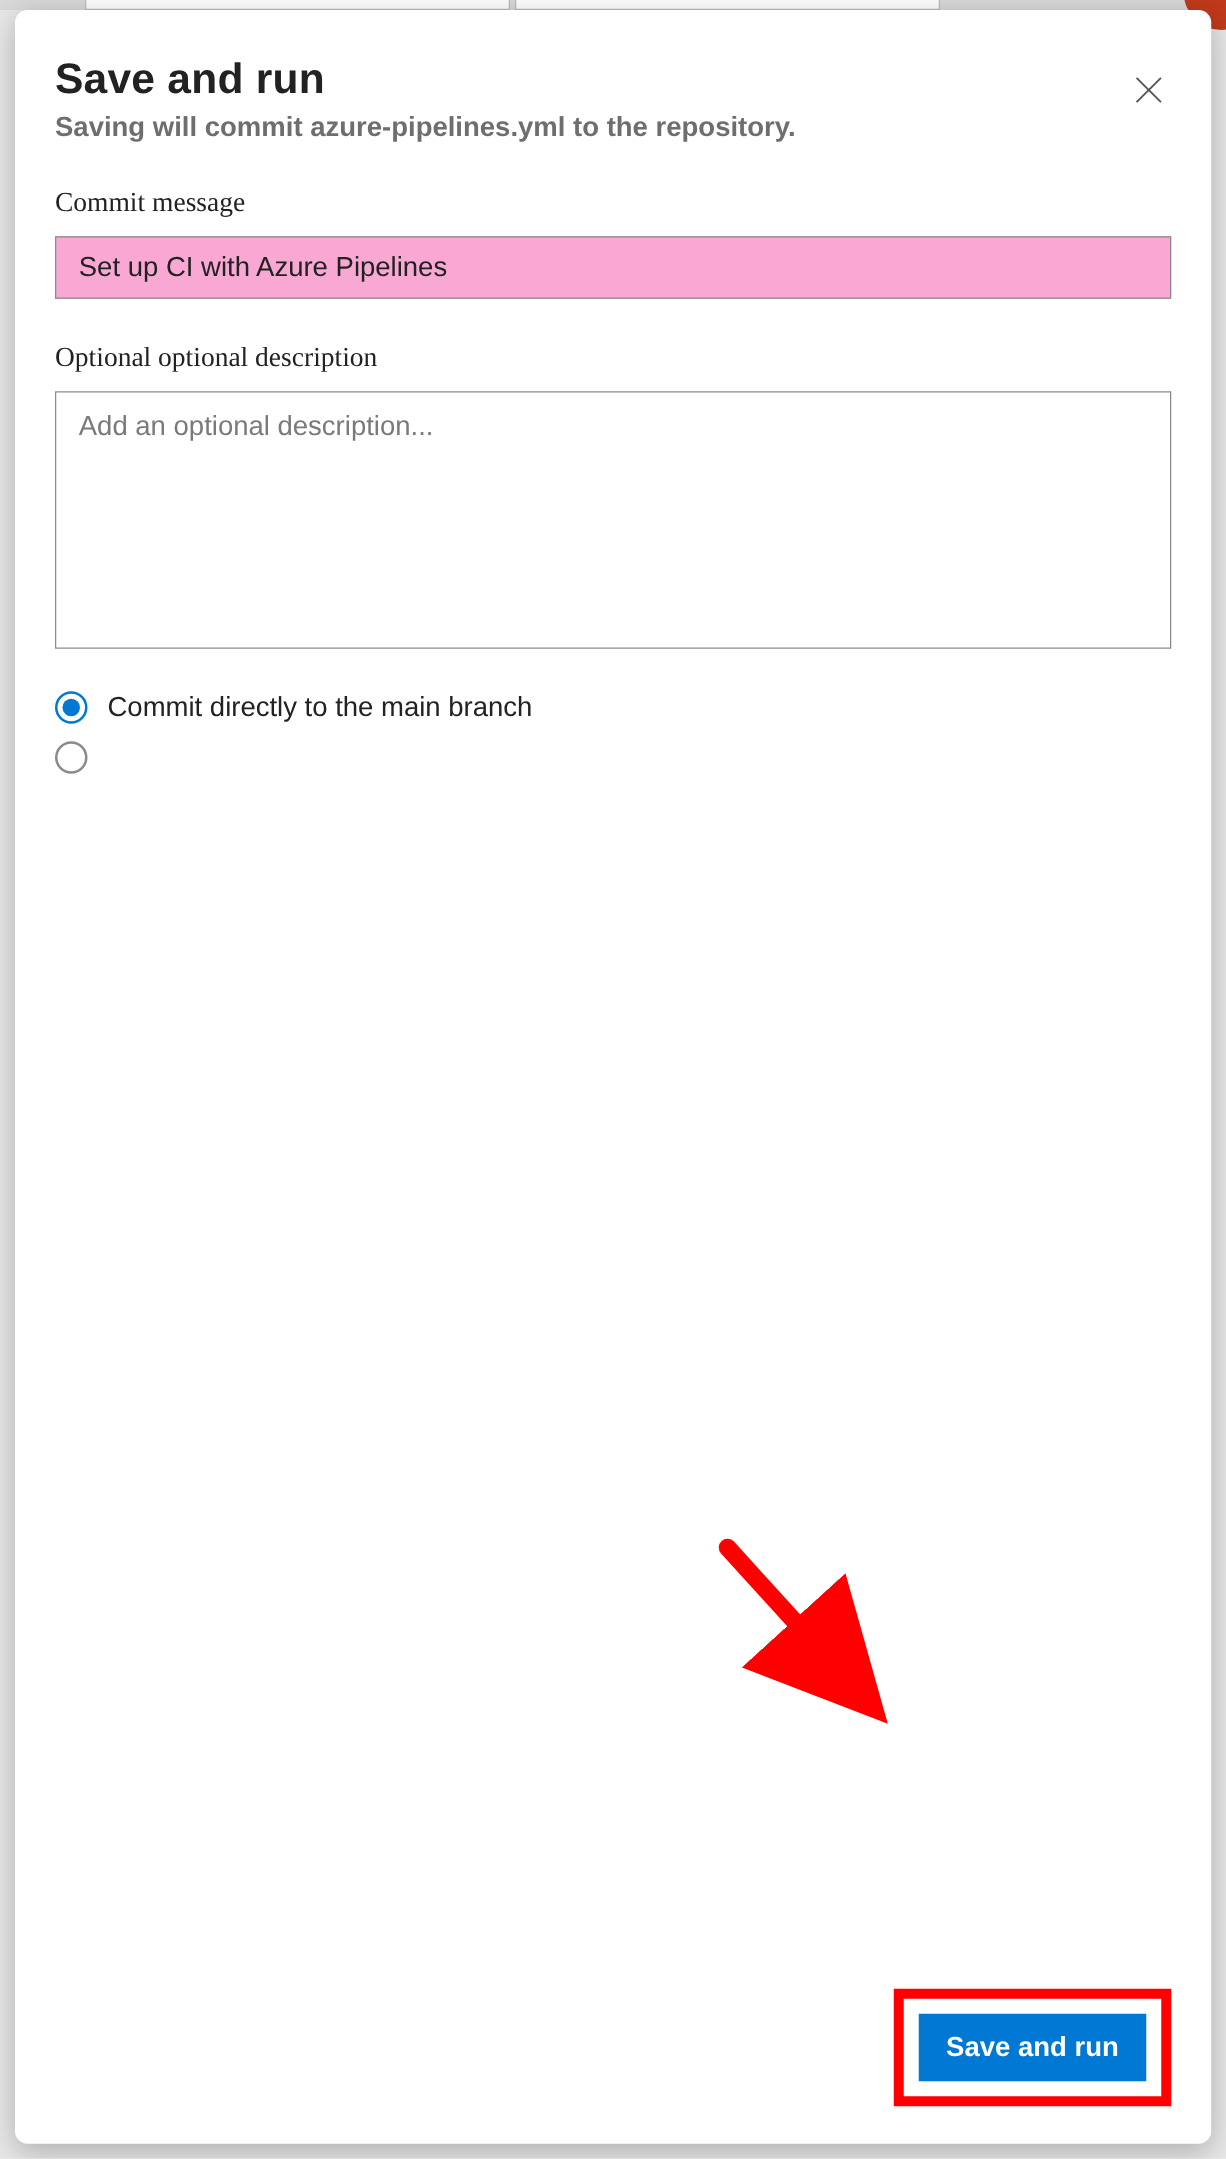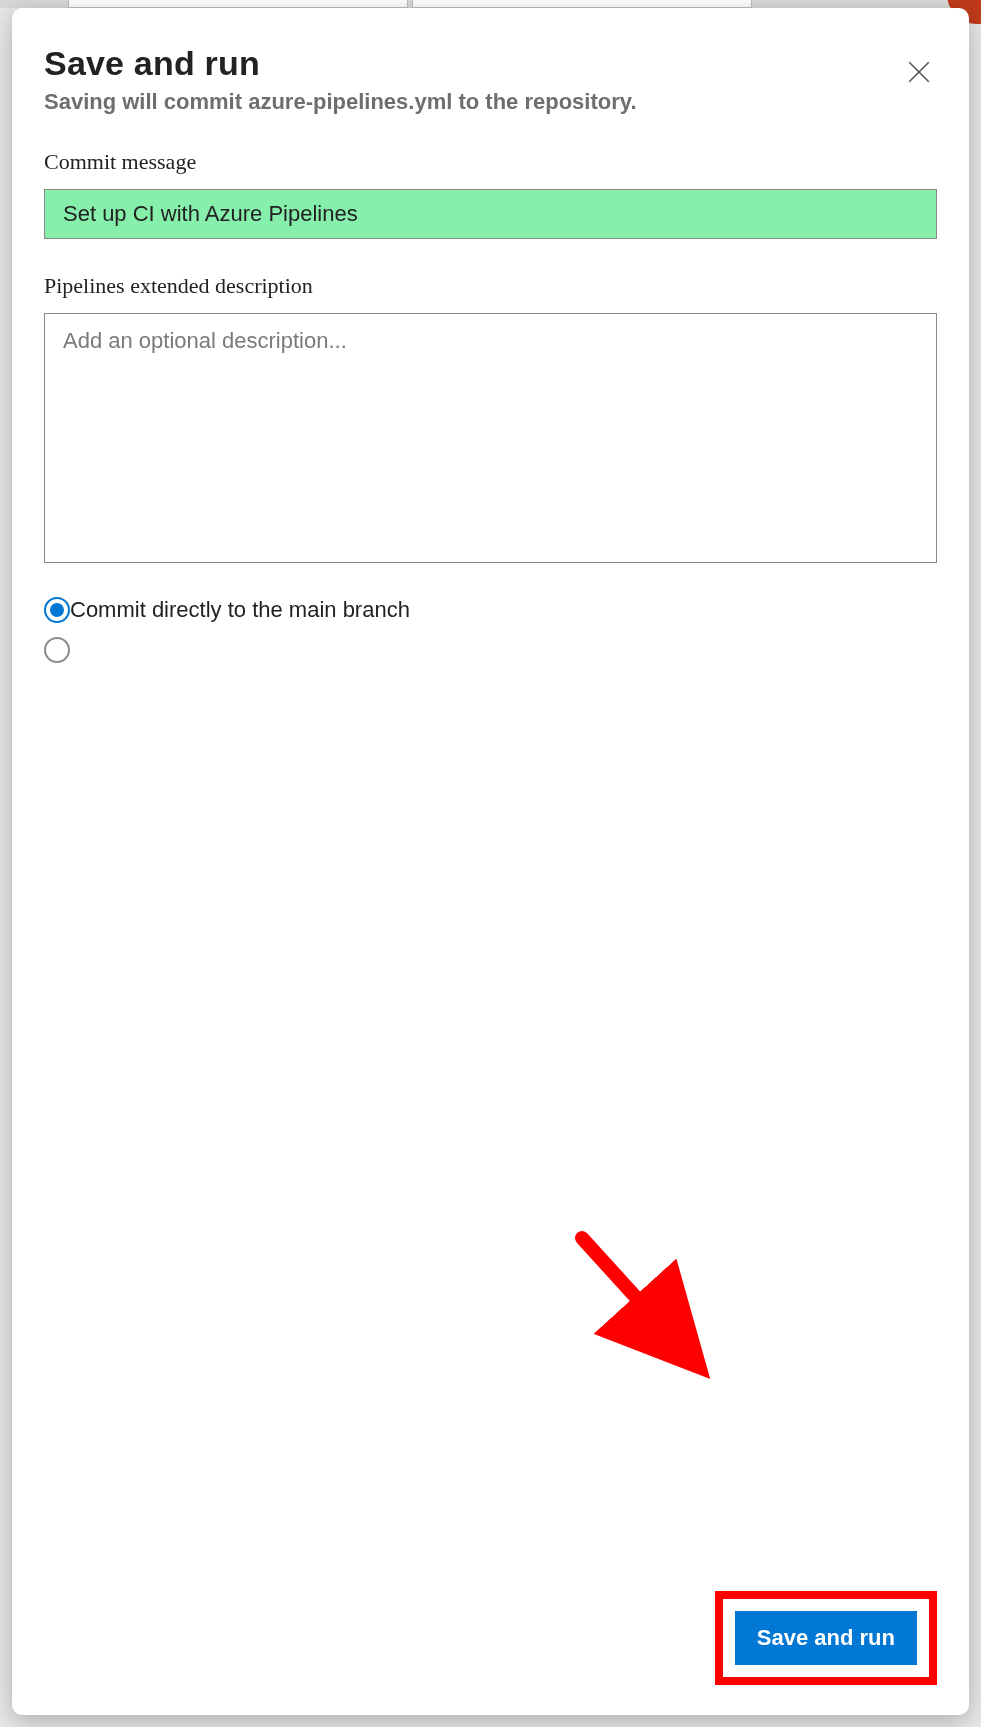--- a/index.html
+++ b/index.html
@@ -29,43 +29,43 @@
 
   .close-btn { width: 48px; height: 48px; display: flex; align-items: center; justify-content: center; cursor: pointer; color: #555; margin-top: 6px; margin-right: -6px; }
   .close-btn svg { width: 26px; height: 26px; }
 
   .field-label { font-size: 22px; color: #222; margin-top: 34px; margin-bottom: 14px; font-family: Liberation Serif, serif; }
 
   .text-input {
     width: 100%;
     height: 50px;
     border: 1px solid #8a8a8a;
-    background: #86efac;
+    background: #f9a8d4;
     font-size: 22px;
     padding: 0 18px;
     color: #222;
     outline: none;
   }
 
   .text-area {
     width: 100%;
-    height: 250px;
+    height: 206px;
     border: 1px solid #8a8a8a;
     background: #fff;
     font-size: 22px;
     padding: 14px 18px;
     color: #222;
     outline: none;
     resize: none;
     font-family: inherit;
   }
   .text-area::placeholder { color: #7a7a7a; }
 
   .radio-group { margin-top: 34px; display: flex; flex-direction: column; gap: 14px; }
-  .radio-row { display: flex; align-items: center; cursor: pointer; }
+  .radio-row { display: flex; align-items: center; gap: 16px; cursor: pointer; }
   .radio {
     width: 26px; height: 26px; border-radius: 50%;
     border: 2px solid #8a8a8a; display: inline-flex; align-items: center; justify-content: center;
     flex: 0 0 auto;
   }
   .radio.checked { border-color: #0178d4; }
   .radio.checked .dot { width: 14px; height: 14px; border-radius: 50%; background: #0178d4; }
   .radio-label { font-size: 22px; color: #222; }
 
   .footer { margin-top: auto; display: flex; justify-content: flex-end; }
@@ -111,21 +111,21 @@
           <line x1="3" y1="3" x2="21" y2="21"></line>
           <line x1="21" y1="3" x2="3" y2="21"></line>
         </svg>
       </span>
     </div>
   </div>
 
   <div class="field-label">Commit message</div>
   <input class="text-input" type="text" value="Set up CI with Azure Pipelines" style="">
 
-  <div class="field-label">Pipelines extended description</div>
+  <div class="field-label">Optional optional description</div>
   <textarea class="text-area" placeholder="Add an optional description..." style=""></textarea>
 
   <div class="radio-group">
     <label class="radio-row">
       <span class="radio checked">
           <span class="dot"></span>
         </span>
       <span class="radio-label">Commit directly to the main branch</span>
     </label>
     <label class="radio-row">

